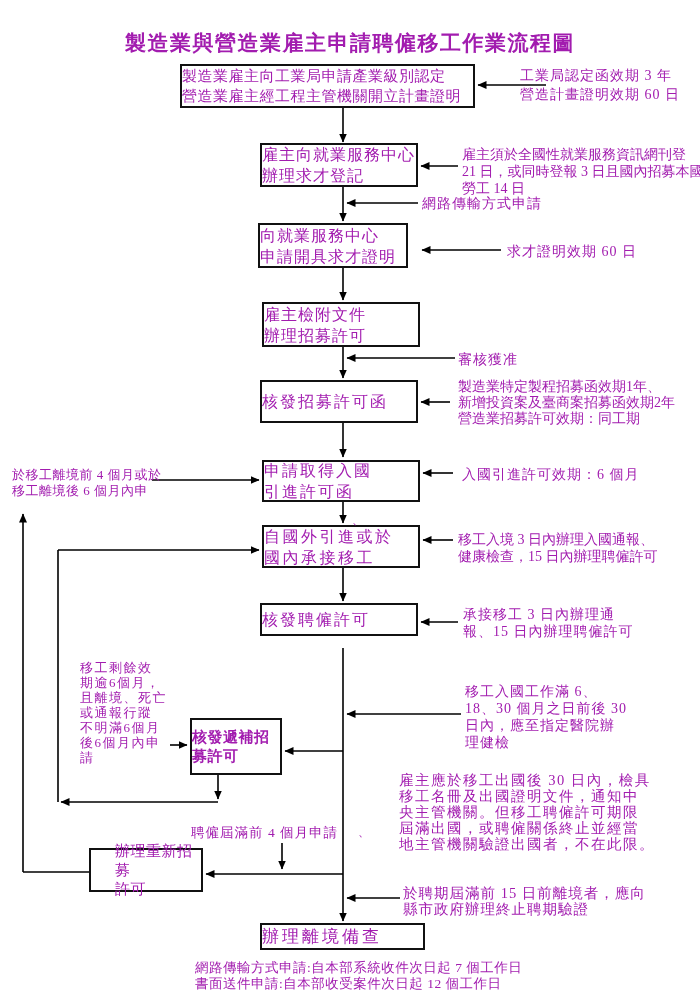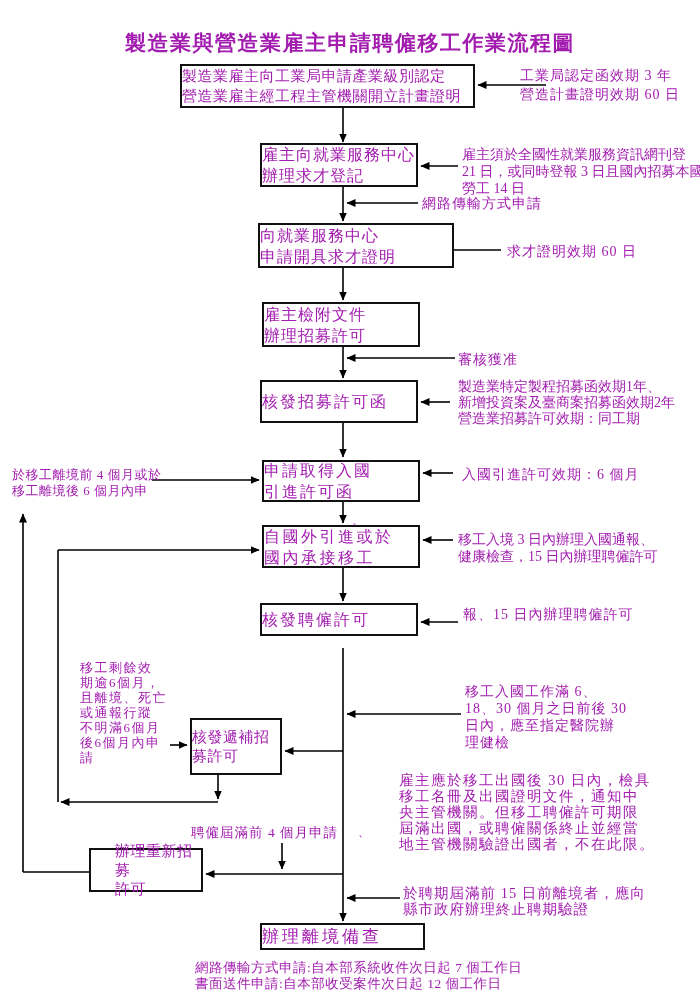--- a/index.html
+++ b/index.html
@@ -18,27 +18,27 @@
     justify-content:center; text-align:center; font-size:16px; line-height:21px;
     letter-spacing:1px;
   }
   .box span { display:block; }
   .note { position:absolute; font-size:14px; line-height:17px; letter-spacing:0.5px; }
   .note span { display:block; white-space:nowrap; }
   .lbl { position:absolute; font-size:14px; letter-spacing:1px; white-space:nowrap; }
   #connectors { position:absolute; left:0; top:0; }
   #box-industry-certification { left:180px; top:64px;  width:295px; height:44px; font-size:15px; line-height:20px; letter-spacing:0.5px; }
   #box-job-registration       { left:260px; top:143px; width:158px; height:44px; }
-  #box-recruitment-certificate{ left:258px; top:223px; width:196px; height:45px; }
+  #box-recruitment-certificate{ left:258px; top:223px; width:150px; height:45px; }
   #box-submit-documents       { left:262px; top:302px; width:158px; height:45px; }
   #box-issue-recruitment-letter{ left:260px; top:380px; width:158px; height:43px; letter-spacing:2px; }
   #box-entry-permit           { left:262px; top:460px; width:158px; height:42px; letter-spacing:2px; }
   #box-bring-in-workers       { left:262px; top:525px; width:158px; height:43px; letter-spacing:2.5px; }
   #box-issue-employment-permit{ left:260px; top:603px; width:158px; height:33px; letter-spacing:2px; }
-  #box-replacement-recruitment{ left:190px; top:718px; width:92px;  height:57px; font-size:15px; line-height:19px; letter-spacing:0.5px; }
+  #box-replacement-recruitment{ left:190px; top:718px; width:92px;  height:57px; font-size:15px; line-height:19px; letter-spacing:0.5px;font-weight:bold; }
   #box-re-recruitment         { left:89px;  top:848px; width:114px; height:44px; font-size:15px; line-height:19px; align-items:flex-start; text-align:left; padding-left:24px; letter-spacing:0.5px; }
   #box-departure-record       { left:260px; top:923px; width:165px; height:27px; font-size:17px; letter-spacing:3px; }
   #note-industry-cert-validity { left:520px; top:66px;  line-height:19px; letter-spacing:1px; }
   #note-job-posting            { left:462px; top:146px; letter-spacing:0; }
   #label-no-local-workers      { left:422px; top:195px; }
   #note-certificate-validity   { left:507px; top:243px; }
   #label-approval              { left:458px; top:351px; }
   #note-recruitment-letter-validity { left:458px; top:379px; line-height:16px; letter-spacing:0; }
   #note-entry-permit-validity  { left:462px; top:466px; }
   #note-entry-notification     { left:458px; top:531px; letter-spacing:0; }
@@ -180,20 +180,21 @@
   </div>
 
   <div class="lbl" id="note-entry-permit-validity">入國引進許可效期：6 個月</div>
 
   <div class="note" id="note-entry-notification">
     <span>移工入境 3 日內辦理入國通報、</span>
     <span>健康檢查，15 日內辦理聘僱許可</span>
   </div>
 
   <div class="note" id="note-takeover-notification">
+    <span>承接移工 3 日內辦理通</span>
     <span>報、15 日內辦理聘僱許可</span>
   </div>
 
   <div class="note" id="note-health-check">
     <span>移工入國工作滿 6、</span>
     <span>18、30 個月之日前後 30</span>
     <span>日內，應至指定醫院辦</span>
     <span>理健檢</span>
   </div>
 

